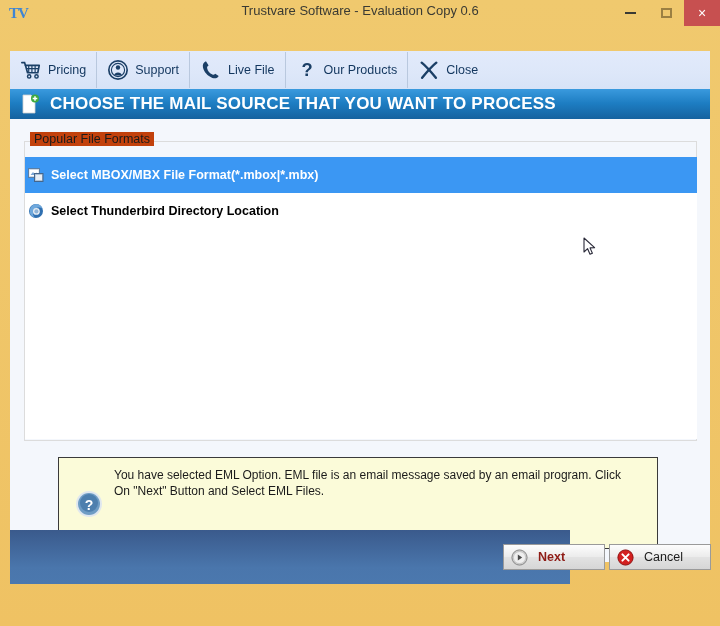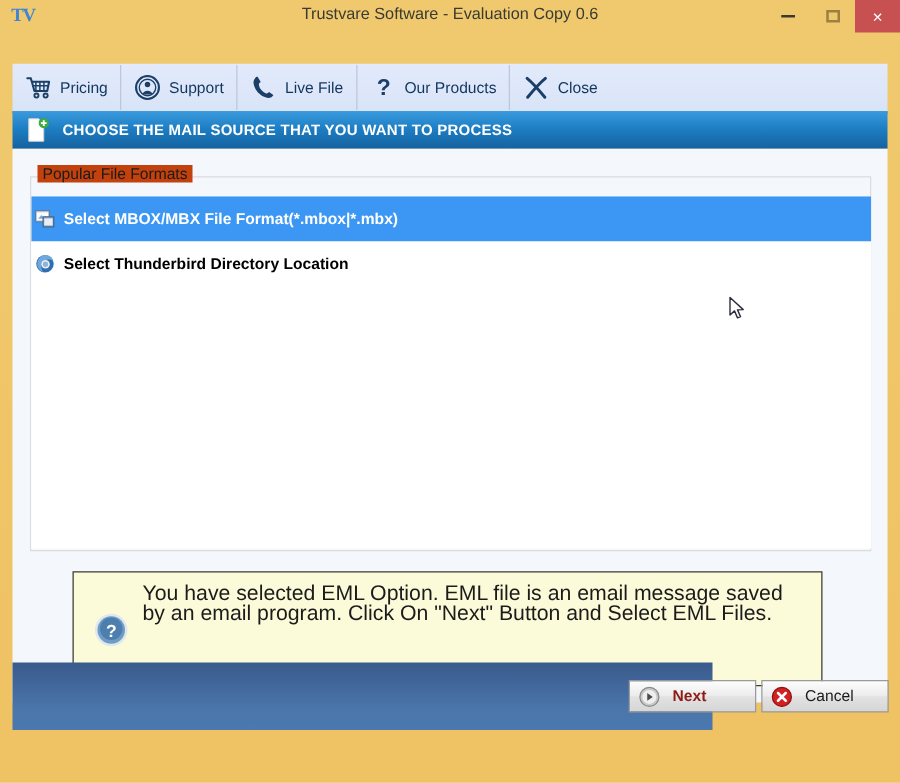--- a/index.html
+++ b/index.html
@@ -74,21 +74,21 @@
 
   
   #banner {
     position:absolute; left:10px; top:89px; width:700px; height:30px;
     background: linear-gradient(180deg,#3a9ade 0%, #1d7dc2 48%, #15629f 100%);
     display:flex; align-items:center;
   }
   #banner-icon { width:20px; height:20px; margin-left:10px; margin-right:10px;
     position:relative; flex:0 0 auto; }
   #banner-title {
-    color:#ffffff; font-size:12px; font-weight:bold; letter-spacing:0.2px;
+    color:#ffffff; font-size:17px; font-weight:bold; letter-spacing:0.2px;
     white-space:nowrap;
   }
 
   
   #content {
     position:absolute; left:10px; top:119px; width:700px; height:443px;
     background:#f4f7fc;
   }
 
   
@@ -119,21 +119,21 @@
 
   
   #infopanel {
     position:absolute; left:48px; top:338px; width:600px; height:92px;
     background:#fbfbd9; border:1px solid #3a3a3a;
     box-sizing:border-box;
   }
   #info-icon { position:absolute; left:16px; top:32px; width:28px; height:28px; }
   #info-text {
     position:absolute; left:55px; top:9px; width:520px;
-    font-size:17px; color:#1b1b1b; line-height:16px;
+    font-size:12px; color:#1b1b1b; line-height:16px;
   }
 
   
   #footer {
     position:absolute; left:10px; top:530px; width:560px; height:54px;
     background: linear-gradient(180deg,#3a5a8c 0%, #4a76ac 70%, #4b78ae 100%);
   }
   .btn {
     position:absolute; top:14px; height:26px;
     background: linear-gradient(180deg,#fdfdfd 0%, #ececec 48%, #e2e2e2 52%, #d6d6d6 100%);

